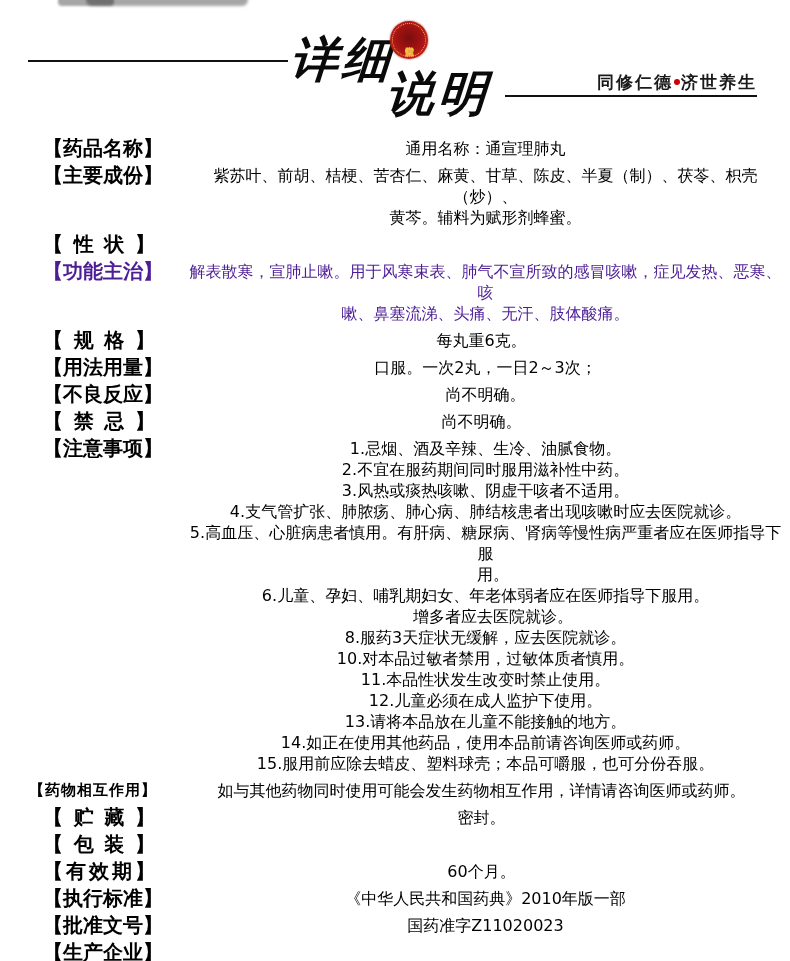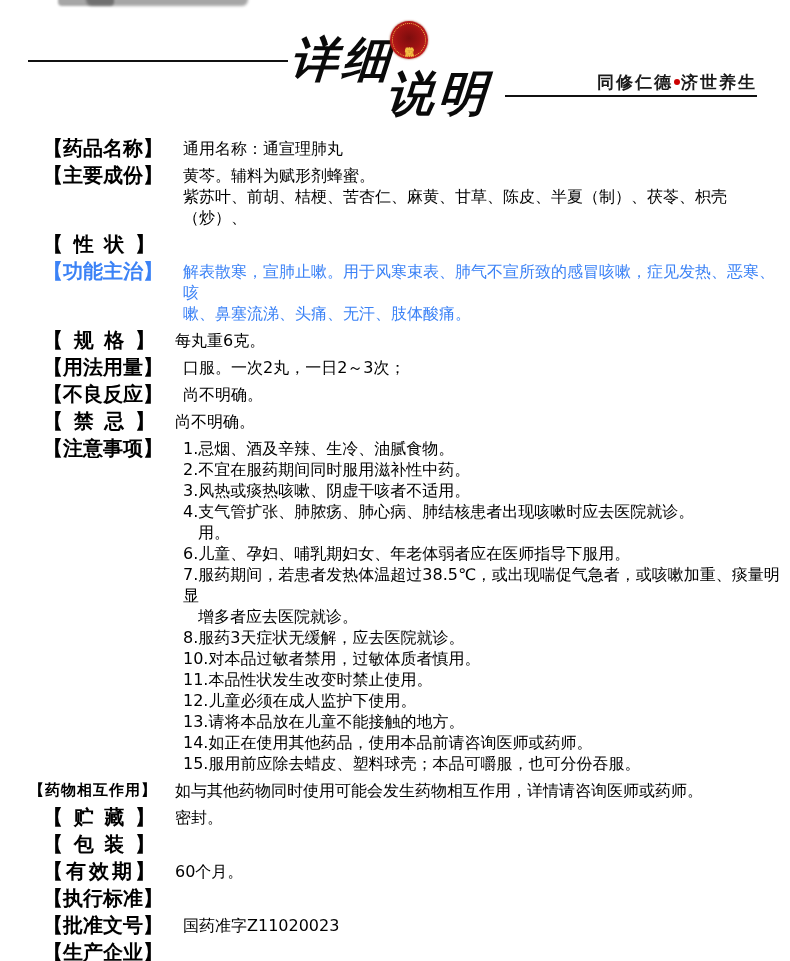--- a/index.html
+++ b/index.html
@@ -37,23 +37,23 @@
   .slogan-dot { display:inline-block; width:6px; height:6px; border-radius:50%;
                 background:#cc0000; vertical-align:middle; margin:0 1px 2px 1px; }
 
   
   .rows { position:absolute; left:43px; top:138px; right:2px; }
   .row { display:flex; align-items:flex-start; margin-bottom:6px; }
   .label { flex:0 0 112px; font-weight:bold; font-size:20px; line-height:21px;
            text-align:justify; text-align-last:justify; white-space:nowrap; color:#000; }
   .label-wide { flex-basis:126px; margin-left:-14px; font-size:15px; letter-spacing:-1px; }
   .content { flex:1; margin-left:20px; font-size:16px; line-height:21px; color:#000; }
-  .line { min-height:21px; }
+  .line { min-height:21px;text-align:center; }
   .line.cont { padding-left:15px; }
-  .row.red .label, .row.red .line { color:#3b82f6; }
+  .row.red .label, .row.red .line { color:#4c1d95; }
 </style>
 </head>
 <body>
 
 <div class="page">
 
   <div class="smudge1"></div>
   <div class="smudge2"></div>
 
   <div class="header">
@@ -75,22 +75,22 @@
     <div class="row">
       <div class="label">【药品名称】</div>
       <div class="content">
         <div class="line">通用名称：通宣理肺丸</div>
       </div>
     </div>
 
     <div class="row">
       <div class="label">【主要成份】</div>
       <div class="content">
+        <div class="line">紫苏叶、前胡、桔梗、苦杏仁、麻黄、甘草、陈皮、半夏（制）、茯苓、枳壳（炒）、</div>
         <div class="line">黄芩。辅料为赋形剂蜂蜜。</div>
-        <div class="line">紫苏叶、前胡、桔梗、苦杏仁、麻黄、甘草、陈皮、半夏（制）、茯苓、枳壳（炒）、</div>
       </div>
     </div>
 
     <div class="row">
       <div class="label">【性状】</div>
     </div>
 
     <div class="row red">
       <div class="label">【功能主治】</div>
       <div class="content">
@@ -127,23 +127,23 @@
       </div>
     </div>
 
     <div class="row">
       <div class="label">【注意事项】</div>
       <div class="content">
         <div class="line">1.忌烟、酒及辛辣、生冷、油腻食物。</div>
         <div class="line">2.不宜在服药期间同时服用滋补性中药。</div>
         <div class="line">3.风热或痰热咳嗽、阴虚干咳者不适用。</div>
         <div class="line">4.支气管扩张、肺脓疡、肺心病、肺结核患者出现咳嗽时应去医院就诊。</div>
+        <div class="line">5.高血压、心脏病患者慎用。有肝病、糖尿病、肾病等慢性病严重者应在医师指导下服</div>
         <div class="line cont">用。</div>
         <div class="line">6.儿童、孕妇、哺乳期妇女、年老体弱者应在医师指导下服用。</div>
-        <div class="line">7.服药期间，若患者发热体温超过38.5℃，或出现喘促气急者，或咳嗽加重、痰量明显</div>
         <div class="line cont">增多者应去医院就诊。</div>
         <div class="line">8.服药3天症状无缓解，应去医院就诊。</div>
         <div class="line">10.对本品过敏者禁用，过敏体质者慎用。</div>
         <div class="line">11.本品性状发生改变时禁止使用。</div>
         <div class="line">12.儿童必须在成人监护下使用。</div>
         <div class="line">13.请将本品放在儿童不能接触的地方。</div>
         <div class="line">14.如正在使用其他药品，使用本品前请咨询医师或药师。</div>
         <div class="line">15.服用前应除去蜡皮、塑料球壳；本品可嚼服，也可分份吞服。</div>
       </div>
     </div>
@@ -168,20 +168,23 @@
 
     <div class="row">
       <div class="label">【有效期】</div>
       <div class="content">
         <div class="line">60个月。</div>
       </div>
     </div>
 
     <div class="row">
       <div class="label">【执行标准】</div>
+      <div class="content">
+        <div class="line">《中华人民共和国药典》2010年版一部</div>
+      </div>
     </div>
 
     <div class="row">
       <div class="label">【批准文号】</div>
       <div class="content">
         <div class="line">国药准字Z11020023</div>
       </div>
     </div>
 
     <div class="row">

